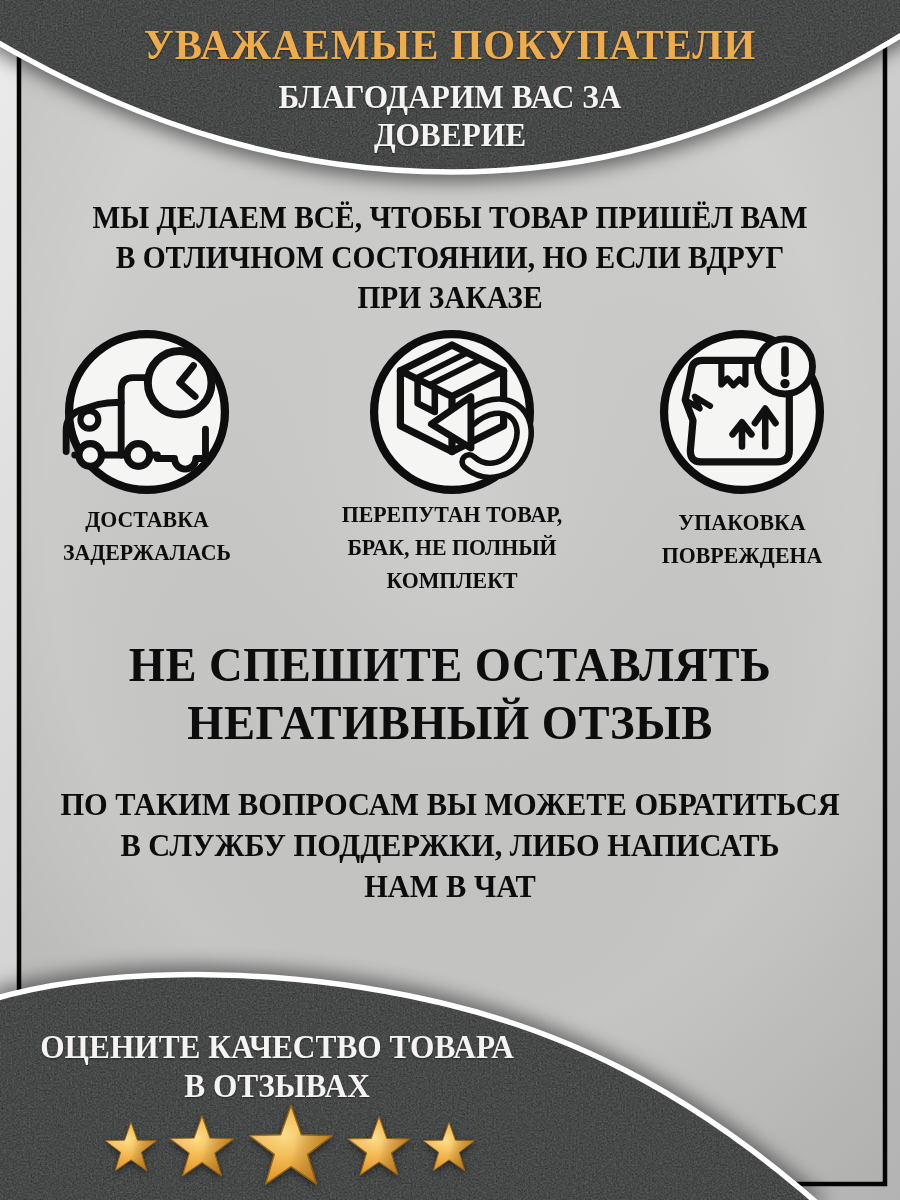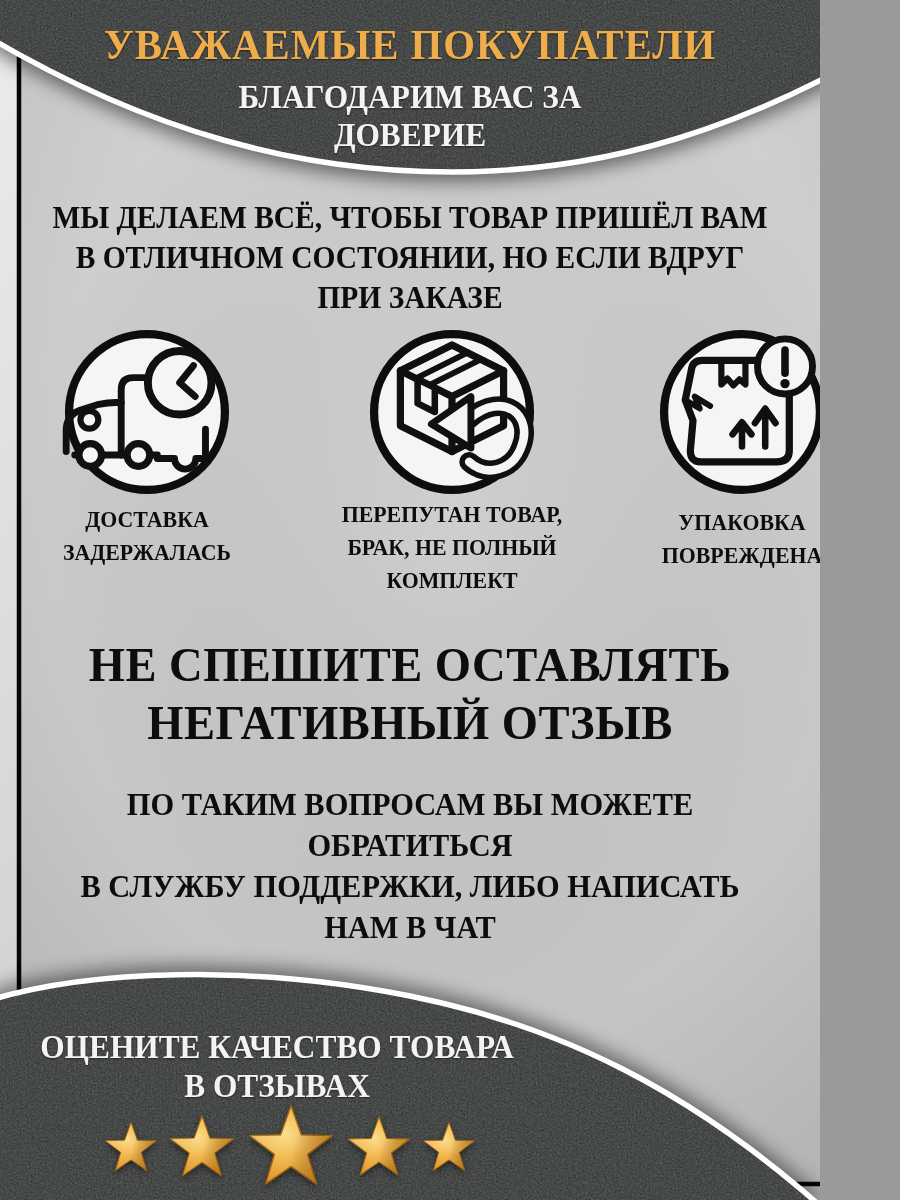--- a/index.html
+++ b/index.html
@@ -1,17 +1,17 @@
 <!DOCTYPE html>
 <html><head>
 <meta charset="utf-8">
 <style>
   html,body{margin:0;padding:0;background:#9a9a9a;}
   #stage{
-    position:relative;width:820px;height:1200px;overflow:hidden;
+    position:relative;width:900px;height:1200px;overflow:hidden;
     font-family:"Liberation Serif","DejaVu Serif",serif;font-weight:700;
     -webkit-font-smoothing:antialiased;
   }
   #bg{position:absolute;left:0;top:0;width:900px;height:1200px;}
   .txt{position:absolute;left:0;right:0;text-align:center;color:#0d0d0d;}
   .cond{transform:scaleX(.95);transform-origin:50% 50%;}
   .gold{color:#efac4b;letter-spacing:1px;text-shadow:0 1px 2px rgba(0,0,0,.55);}
   .white{color:#f4f3f1;text-shadow:0 1px 2px rgba(0,0,0,.5);}
   #header-title{top:22px;font-size:43px;line-height:46px;}
   #header-subtitle{top:78px;font-size:33px;line-height:38px;}

